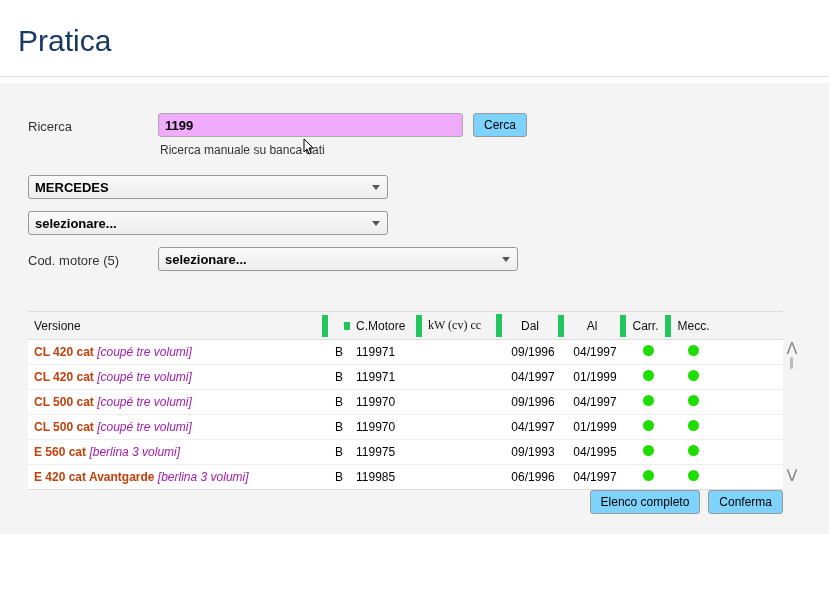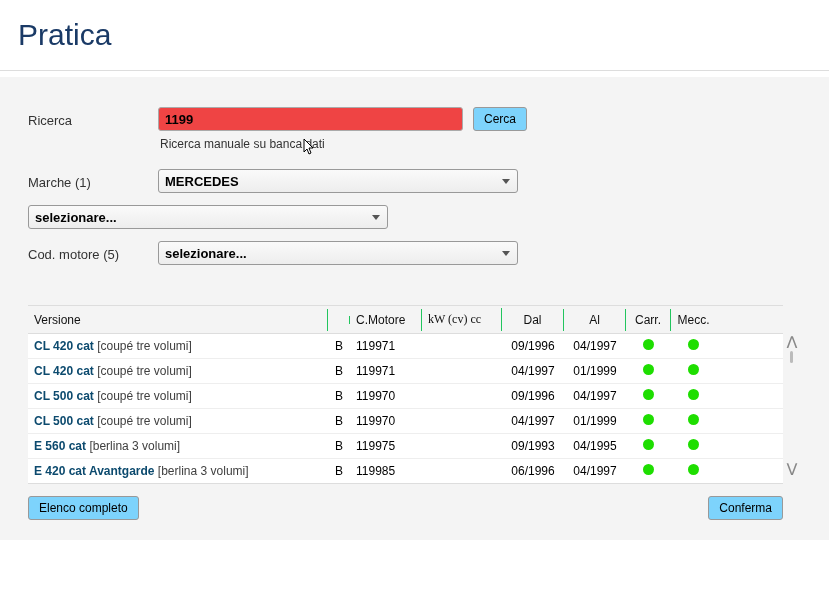--- a/index.html
+++ b/index.html
@@ -1,27 +1,27 @@
 <!DOCTYPE html>
 <html><head>
 <meta charset="utf-8">
 <style>
   * { box-sizing: border-box; margin: 0; padding: 0; }
   body { font-family: Arial, Helvetica, sans-serif; background: #fff; width: 829px; height: 595px; overflow: hidden; }
   .header { padding: 18px 18px 18px 18px; border-bottom: 1px solid #ddd; }
-  .page-title { color: #1a3a66; font-size: 30px; font-weight: normal; }
+  .page-title { color: #1a3a66; font-size: 30px; font-weight: normal; margin-top: 6px; }
   .content { background: #f4f4f4; padding: 30px 28px 20px 28px; margin-top: 6px; }
   .form-row { display: flex; align-items: flex-start; margin-bottom: 18px; }
   .form-row.compact { margin-bottom: 12px; }
   .form-label { width: 130px; flex-shrink: 0; font-size: 13px; color: #333; padding-top: 6px; }
   .form-controls { flex: 0 0 auto; display: flex; flex-direction: column; }
   .search-line { display: flex; align-items: center; gap: 10px; }
   .search-input {
     width: 305px; height: 24px; padding: 2px 6px; font-size: 13px; font-weight: bold;
-    background: #ef4444; border: 1px solid #aaa; border-radius: 3px;
+    background: #f0abfc; border: 1px solid #aaa; border-radius: 3px;
   }
   .btn {
     height: 24px; padding: 0 10px; font-size: 12px; background: #7dd3fc;
     border: 1px solid #999; border-radius: 3px; cursor: pointer;
   }
   .hint { font-size: 12px; color: #333; margin-top: 6px; margin-left: 2px; }
   .select {
     width: 360px; height: 24px; padding: 0 24px 0 6px; font-size: 13px; font-weight: bold;
     background: linear-gradient(#fafafa, #ededed); border: 1px solid #999; border-radius: 3px;
     position: relative; display: flex; align-items: center; cursor: pointer;
@@ -31,38 +31,38 @@
     display: flex; align-items: center; justify-content: center; pointer-events: none;
   }
   .select .chev svg { width: 8px; height: 5px; }
   .table-wrap { margin-top: 40px; display: flex; }
   .table-main { flex: 1; border-top: 1px solid #ddd; border-bottom: 1px solid #ddd; }
   .table-scroll { width: 18px; display: flex; flex-direction: column; align-items: center; justify-content: space-between; padding: 30px 0 6px 0; color: #888; }
   .table-scroll .arrow { cursor: pointer; line-height: 1; font-size: 16px; user-select: none; }
   .track { width: 3px; height: 12px; background: #bbb; border-radius: 2px; margin-bottom: 4px; }
   .thead, .trow { display: flex; align-items: center; font-size: 12px; }
   .thead { background: #f4f4f4; height: 27px; color: #111; }
-  .thead > div { padding: 4px 6px; border-right: 1px solid #22c55e; }
+  .thead > div { padding: 4px 6px; border-right: 6px solid #22c55e; }
   .thead > div:last-child { border-right: none; }
   .trow { background: #fff; border-top: 1px solid #eee; height: 25px; cursor: pointer; }
   .trow:first-child { border-top: 1px solid #ddd; }
   .trow > div { padding: 4px 6px; }
   .c-ver   { width: 300px; }
   .c-typ   { width: 22px; text-align: center; }
   .c-mot   { width: 72px; }
   .c-kw    { width: 80px; font-family: Liberation Serif, serif; }
   .c-dal   { width: 62px; text-align: center; }
   .c-al    { width: 62px; text-align: center; }
   .c-carr  { width: 45px; text-align: center; }
   .c-mecc  { width: 45px; text-align: center; }
   .thead .c-dal, .thead .c-al, .thead .c-carr, .thead .c-mecc { text-align: center; }
-  .ver-name { font-weight: bold; color: #0c4a6e; }
-  .ver-body { color: #404040; }
+  .ver-name { font-weight: bold; color: #c2410c; }
+  .ver-body { color: #a21caf; font-style: italic; }
   .dot { width: 11px; height: 11px; background: #1ede00; border-radius: 50%; display: inline-block; }
-  .footer-btns { display: flex; justify-content: space-between; gap: 0; margin-top: 12px; padding-right: 18px; }
+  .footer-btns { display: flex; justify-content: flex-end; gap: 8px; padding-right: 18px; }
   .cursor-overlay {
     position: absolute; left: 303px; top: 138px; pointer-events: none;
     font-size: 16px; color: #000; line-height: 1;
   }
 </style>
 </head>
 <body>
 
 <div class="header">
   <h1 class="page-title">Pratica</h1>
@@ -75,21 +75,20 @@
     <div class="form-controls">
       <div class="search-line">
         <input class="search-input" type="text" value="1199" style="">
         <button class="btn">Cerca</button>
       </div>
       <div class="hint">Ricerca manuale su banca dati</div>
     </div>
   </div>
 
   <div class="form-row compact">
-    <div class="form-label">Marche (1)</div>
     <div class="select">
       <span>MERCEDES</span>
       <span class="chev">
         <svg viewBox="0 0 8 5">
             <path d="M0 0 L4 5 L8 0 Z" fill="#555"></path>
           </svg>
       </span>
     </div>
   </div>
 

